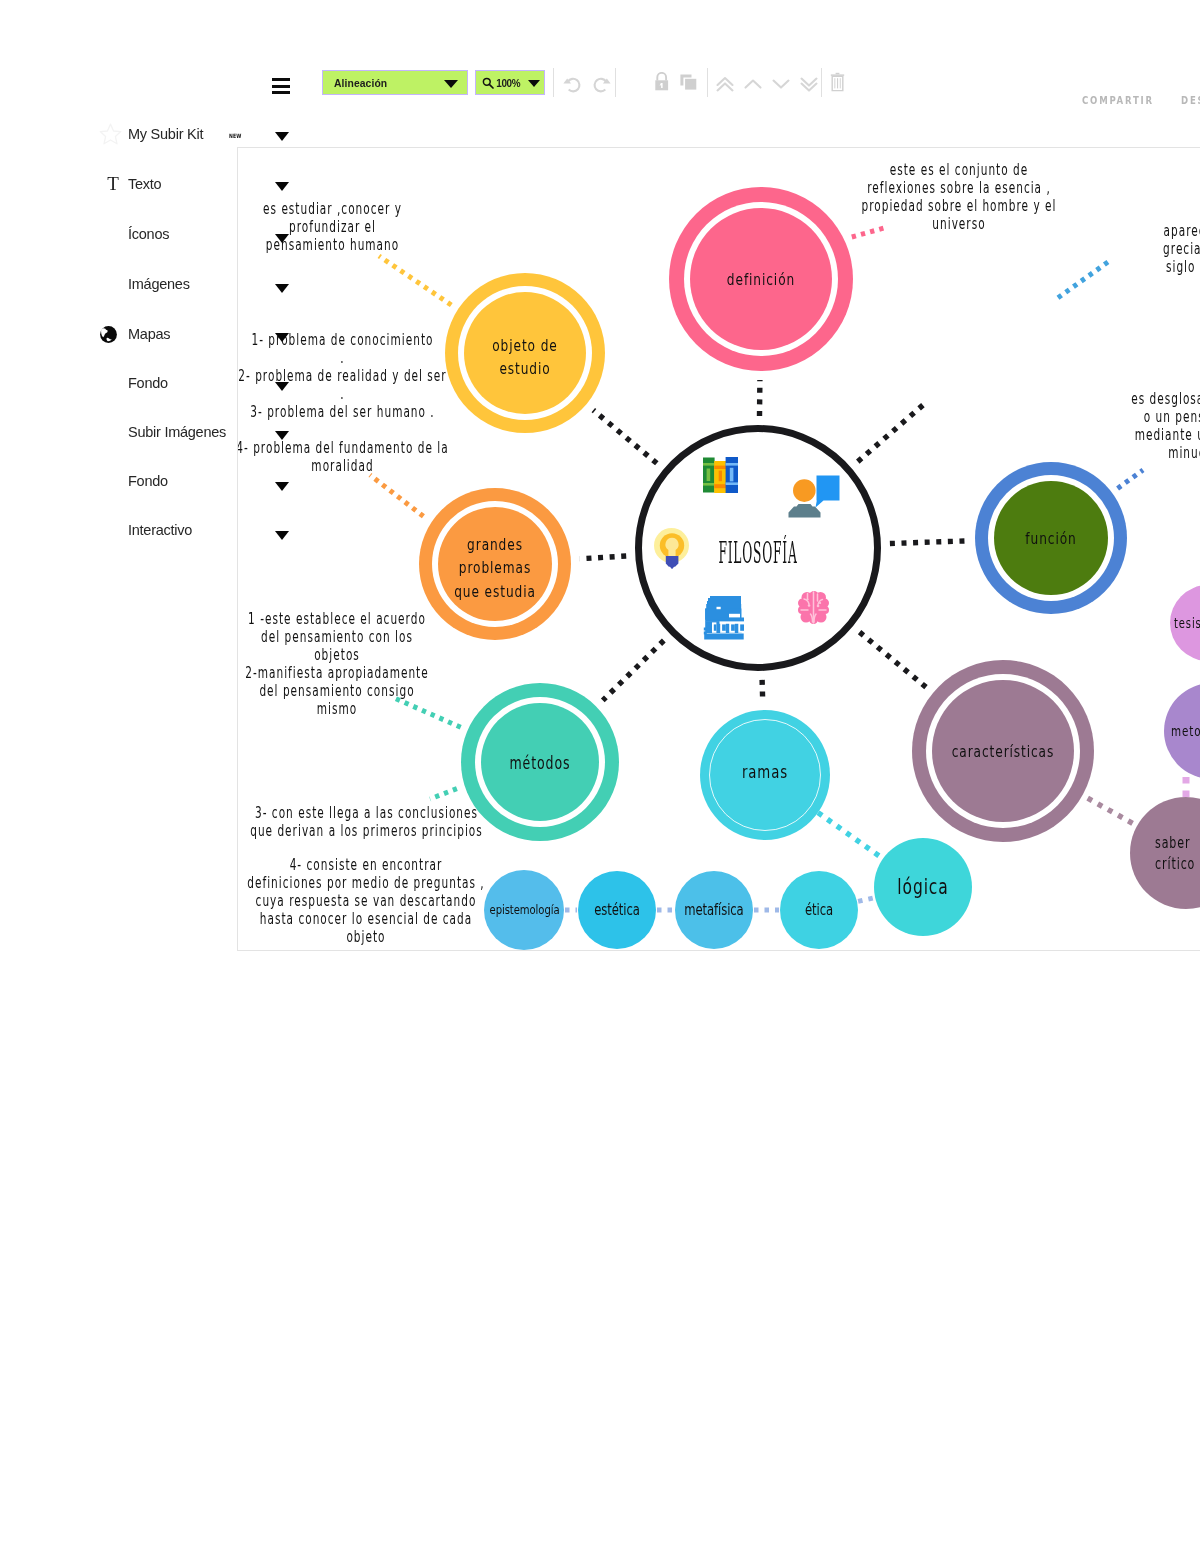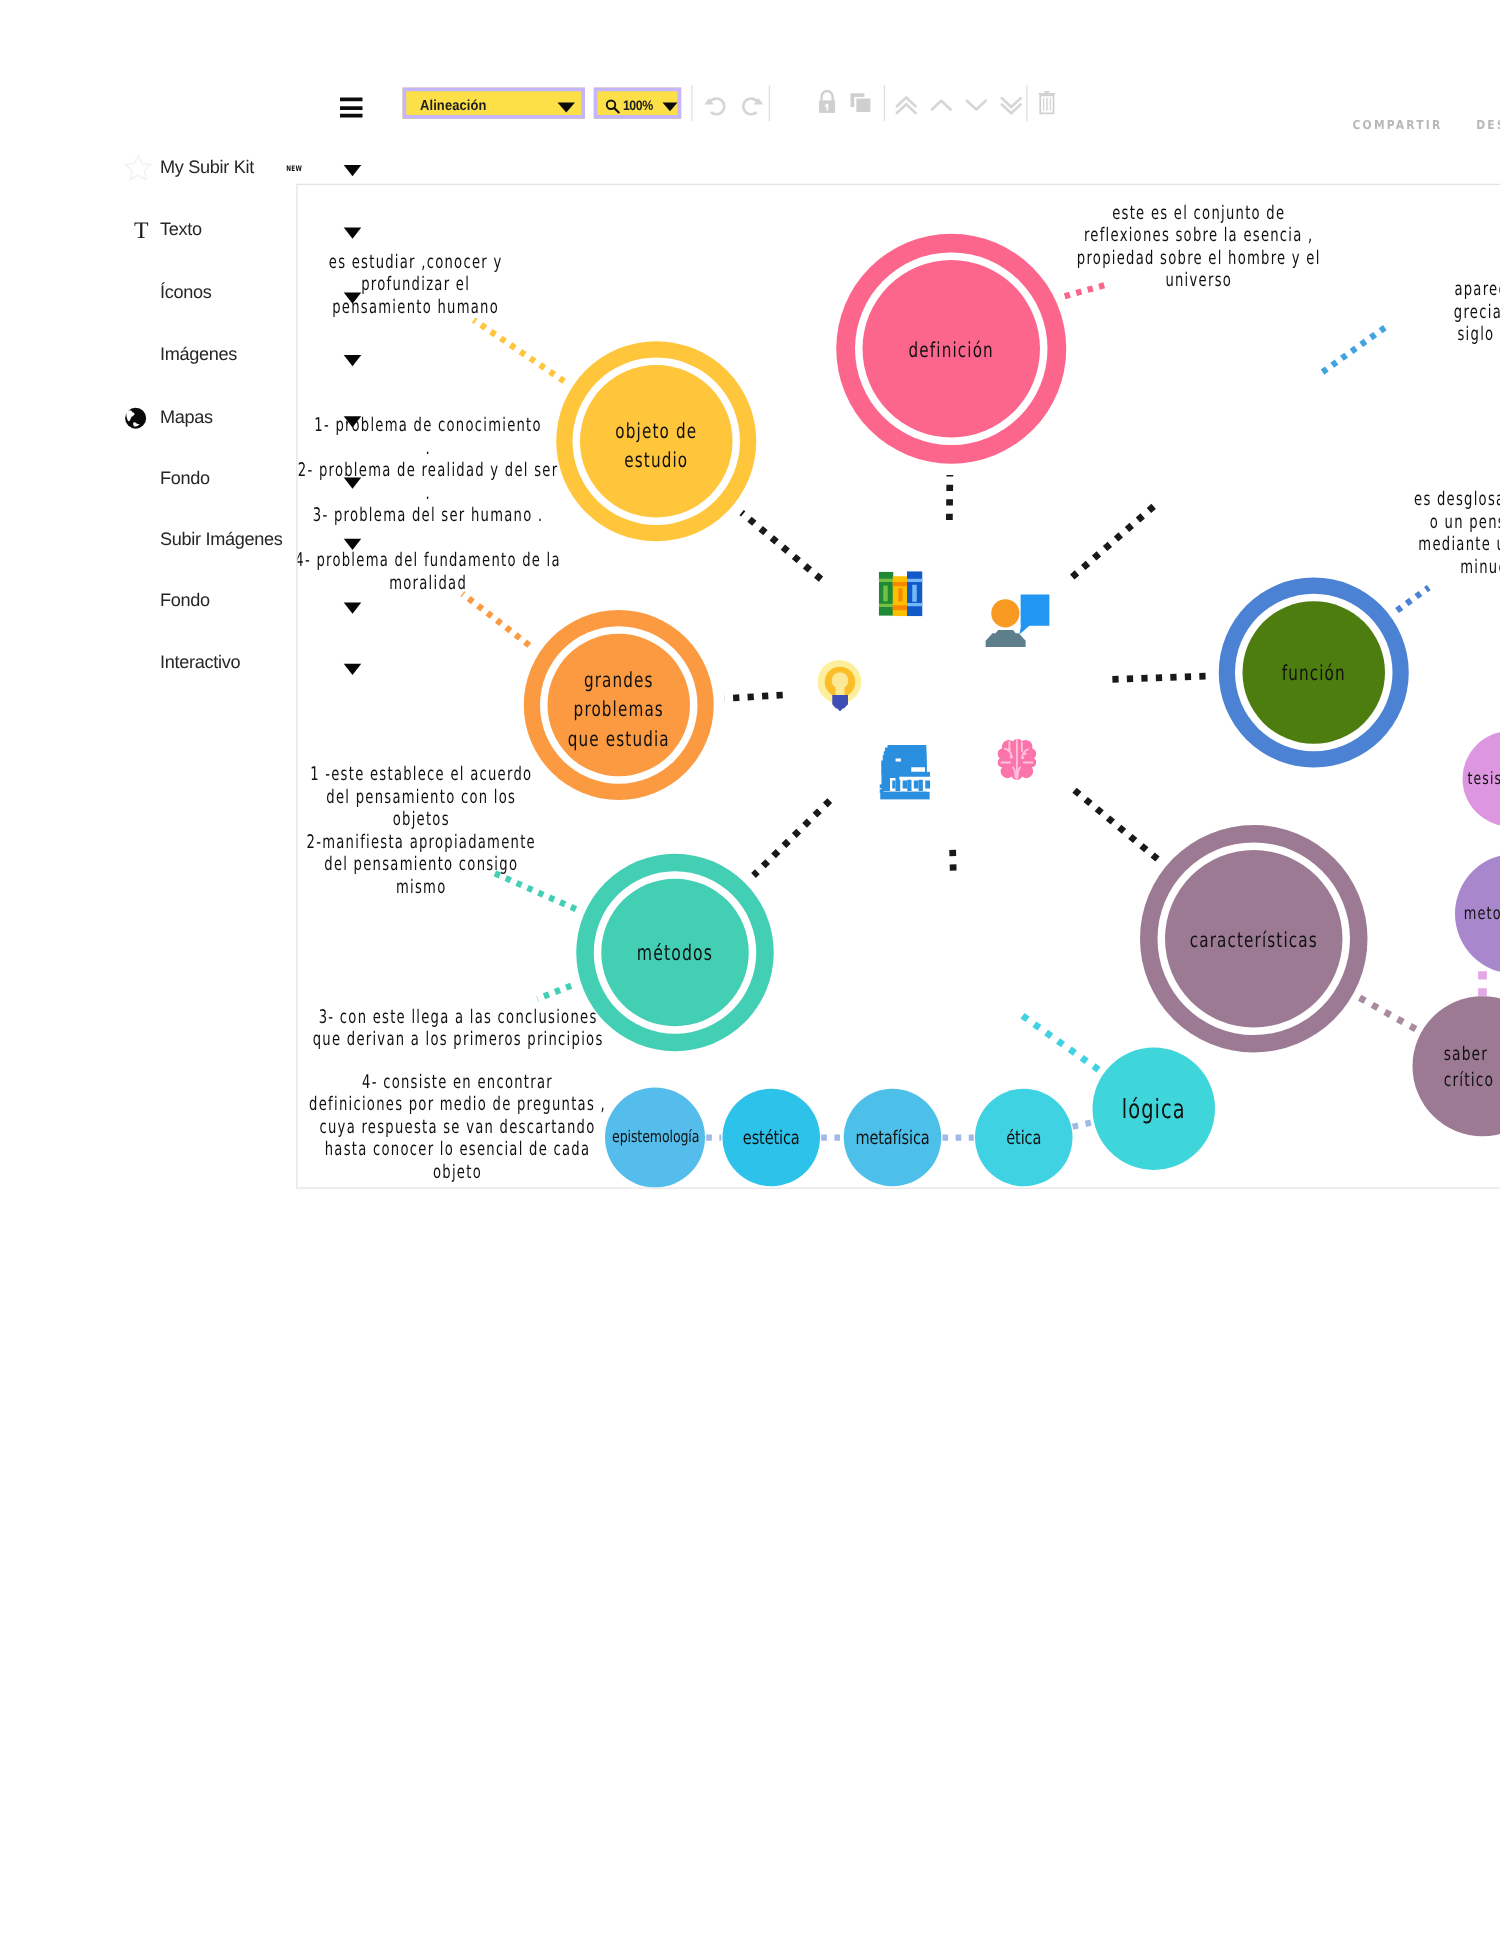--- a/index.html
+++ b/index.html
@@ -13,21 +13,21 @@
 
 
 .toolbar{position:absolute;left:0;top:0;width:1200px;height:147px;background:#fff;}
 
 .hamburger{position:absolute;left:272px;top:78px;width:18px;height:16px;}
 .hamburger i{position:absolute;left:0;width:18px;height:3px;background:#0c0c0c;}
 .hamburger i:nth-child(1){top:0;}
 .hamburger i:nth-child(2){top:6.5px;}
 .hamburger i:nth-child(3){top:13px;}
 
-.sel{position:absolute;border:3px solid #c4b5fd;background:#fde047;box-sizing:border-box;}
+.sel{position:absolute;border:1px solid #c4b5fd;background:#bef264;box-sizing:border-box;}
 .sel-align{left:322px;top:70px;width:146px;height:25px;}
 .sel-align .lbl{position:absolute;left:11px;top:6px;text-align:left;font-size:11.5px;color:#1d1d1d;font-weight:600;letter-spacing:.1px;transform:scaleX(.9);transform-origin:left;}
 .sel-zoom{left:475px;top:70px;width:70px;height:25px;}
 .sel-zoom .zlbl{position:absolute;left:19px;top:6px;font-size:11px;color:#1d1d1d;font-weight:700;letter-spacing:-.4px;transform:scaleX(.9);}
 .sel .mag{position:absolute;left:6px;top:6px;width:12px;height:12px;}
 .sel .mag svg{display:block;}
 .caret{position:absolute;width:0;height:0;border-left:7px solid transparent;border-right:7px solid transparent;border-top:8px solid #0b0b0b;}
 .sel-align .caret{left:121px;top:9px;}
 .sel-zoom .caret{left:52px;top:9px;border-left:6px solid transparent;border-right:6px solid transparent;border-top:7px solid #0b0b0b;}
 
@@ -262,20 +262,23 @@
         <line x1="460.7" y1="727.3" x2="392.0" y2="697.0" stroke="#43cfb4" stroke-width="5.0" stroke-linecap="butt" stroke-dasharray="4.3 5.2"></line>
         <line x1="456.9" y1="788.6" x2="430.0" y2="799.0" stroke="#43cfb4" stroke-width="5.0" stroke-linecap="butt" stroke-dasharray="4.3 5.2"></line>
         <line x1="818.0" y1="812.6" x2="883.0" y2="858.7" stroke="#41d2e3" stroke-width="5.4" stroke-linecap="butt" stroke-dasharray="5 6.6"></line>
         <line x1="565.0" y1="910.0" x2="577.0" y2="910.0" stroke="#9fb9e8" stroke-width="5.0" stroke-linecap="butt" stroke-dasharray="4.5 6"></line>
         <line x1="657.0" y1="910.0" x2="674.0" y2="910.0" stroke="#9fb9e8" stroke-width="5.0" stroke-linecap="butt" stroke-dasharray="4.5 6"></line>
         <line x1="754.0" y1="910.0" x2="779.0" y2="910.0" stroke="#9fb9e8" stroke-width="5.0" stroke-linecap="butt" stroke-dasharray="4.5 6"></line>
         <line x1="858.1" y1="901.4" x2="874.2" y2="897.8" stroke="#9fb9e8" stroke-width="5.0" stroke-linecap="butt" stroke-dasharray="4.5 6"></line>
         <line x1="1087.7" y1="798.2" x2="1135.3" y2="824.8" stroke="#a98a9f" stroke-width="5.4" stroke-linecap="butt" stroke-dasharray="5 6.6"></line>
         <line x1="1186.0" y1="777.0" x2="1186.0" y2="802.0" stroke="#e3a8e6" stroke-width="7.0" stroke-linecap="butt" stroke-dasharray="6.5 7"></line>
       </svg>
+      <div class="node center-node" style="left:635px;top:425px;width:246px;height:246px;border:7px solid #19191c;background:#fff;">
+        <span class="t ctr-label" style="font-size:29px;top:52%">FILOSOFÍA</span>
+      </div>
       <div class="ic" style="left:703px;top:457px;width:35px;height:36px">
         <svg width="35" height="36" viewBox="0 0 35 36">
           <rect x="0" y="0.5" width="11.6" height="35" fill="#1f8a35"></rect>
           <rect x="0" y="6" width="11.6" height="2.6" fill="#76bf43"></rect>
           <rect x="0" y="26" width="11.6" height="2.6" fill="#76bf43"></rect>
           <rect x="3.6" y="11.5" width="3.6" height="12.5" fill="#76bf43"></rect>
           <rect x="11.2" y="4" width="11.8" height="32" fill="#fdc000"></rect>
           <rect x="11.2" y="8.6" width="11.8" height="3.4" fill="#f98800"></rect>
           <rect x="11.2" y="27.2" width="11.8" height="4" fill="#f98800"></rect>
           <rect x="15.7" y="13.6" width="3.3" height="10.6" fill="#f98800"></rect>
@@ -383,20 +386,24 @@
 PROBLEMAS
 QUE ESTUDIA</span>
         </div>
       </div>
       <div class="node" style="left:461px;top:683px;width:158px;height:158px;background:#43cfb4;">
         <div class="node" style="left:14px;top:14px;width:130px;height:130px;background:#fff;"></div>
         <div class="node" style="left:20px;top:20px;width:118px;height:118px;background:#43cfb4;">
           <span class="t" style="font-size:17.0px">MÉTODOS</span>
         </div>
       </div>
+      <div class="node" style="left:700px;top:710px;width:130px;height:130px;background:#41d2e3;">
+        <div class="node" style="left:9px;top:9px;width:112px;height:112px;border:1.6px solid rgba(255,255,255,.85);box-sizing:border-box;"></div>
+        <span class="t" style="font-size:18.0px;margin-top:-3px">RAMAS</span>
+      </div>
       <div class="node" style="left:912px;top:660px;width:182px;height:182px;background:#9d7a93;">
         <div class="node" style="left:14px;top:14px;width:154px;height:154px;background:#fff;"></div>
         <div class="node" style="left:20px;top:20px;width:142px;height:142px;background:#9d7a93;">
           <span class="t" style="font-size:16.5px">CARACTERÍSTICAS</span>
         </div>
       </div>
       <div class="node branch" style="left:484px;top:870px;width:80px;height:80px;background:#54bdeb;">
         <span class="t2" style="font-size:13.0px">epistemología</span>
       </div>
       <div class="node branch" style="left:578px;top:871px;width:78px;height:78px;background:#2dc2e9;">

